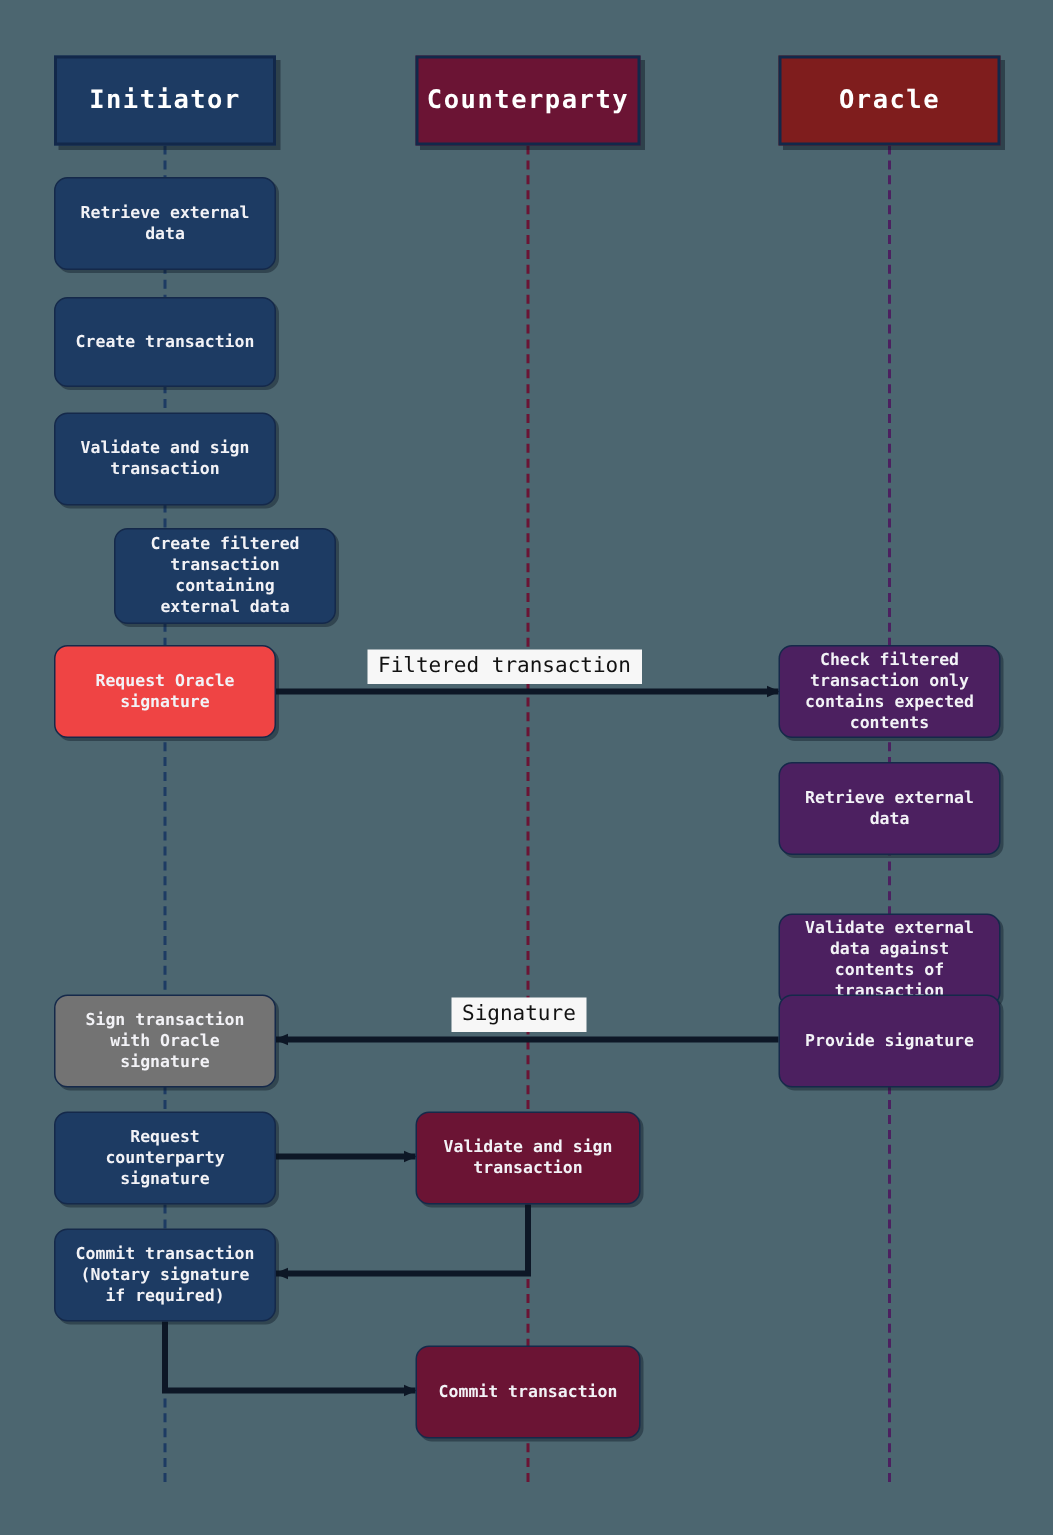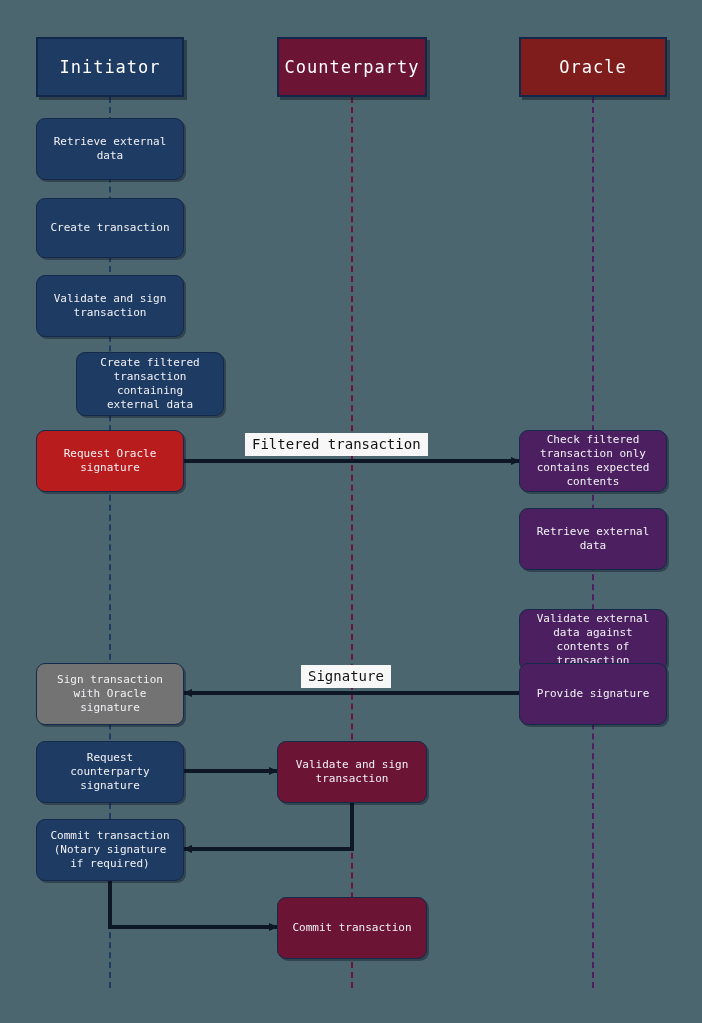--- a/index.html
+++ b/index.html
@@ -33,37 +33,39 @@
     box-sizing: border-box;
     border: 2px solid #12284a;
     box-shadow: 3px 3px 0 rgba(10,20,32,0.45);
     display: flex;
     align-items: center;
     justify-content: center;
     color: #ffffff;
     font-size: 17px;
     letter-spacing: 1px;
     z-index: 4;
+    font-weight: bold;
   }
   .act-box {
     position: absolute;
     box-sizing: border-box;
     border: 1.5px solid #15294a;
     border-radius: 9px;
     box-shadow: 2px 2px 0 rgba(10,20,32,0.40);
     display: flex;
     align-items: center;
     justify-content: center;
     text-align: center;
     color: #f2f2f6;
     font-size: 11px;
     line-height: 14px;
     padding: 3px 7px;
     z-index: 3;
     white-space: pre-line;
+    font-weight: bold;
   }
   .msg-label {
     position: absolute;
     background: #f7f7f7;
     color: #121212;
     font-size: 14px;
     line-height: 18px;
     padding: 2px 7px 3px 7px;
     z-index: 5;
     white-space: nowrap;
@@ -115,21 +117,21 @@
   <div id="activity-layer">
       <div class="act-box" style="left: 36px; top: 118px; width: 148px; height: 62px; background: rgb(29, 59, 99);"><span>Retrieve external
 data</span></div>
       <div class="act-box" style="left: 36px; top: 198px; width: 148px; height: 60px; background: rgb(29, 59, 99);"><span>Create transaction</span></div>
       <div class="act-box" style="left: 36px; top: 275px; width: 148px; height: 62px; background: rgb(29, 59, 99);"><span>Validate and sign
 transaction</span></div>
       <div class="act-box" style="left: 36px; top: 352px; width: 148px; height: 64px; background: rgb(29, 59, 99); margin-left: 40px;"><span>Create filtered
 transaction
 containing
 external data</span></div>
-      <div class="act-box" style="left: 36px; top: 430px; width: 148px; height: 62px; background: #b91c1c;"><span>Request Oracle
+      <div class="act-box" style="left: 36px; top: 430px; width: 148px; height: 62px; background: #ef4444;"><span>Request Oracle
 signature</span></div>
       <div class="act-box" style="left: 519px; top: 430px; width: 148px; height: 62px; background: rgb(76, 32, 96);"><span>Check filtered
 transaction only
 contains expected
 contents</span></div>
       <div class="act-box" style="left: 519px; top: 508px; width: 148px; height: 62px; background: rgb(76, 32, 96);"><span>Retrieve external
 data</span></div>
       <div class="act-box" style="left: 519px; top: 585px; width: 148px; height: 62px; background: rgb(76, 32, 96); margin-top: 24px;"><span>Validate external
 data against
 contents of

